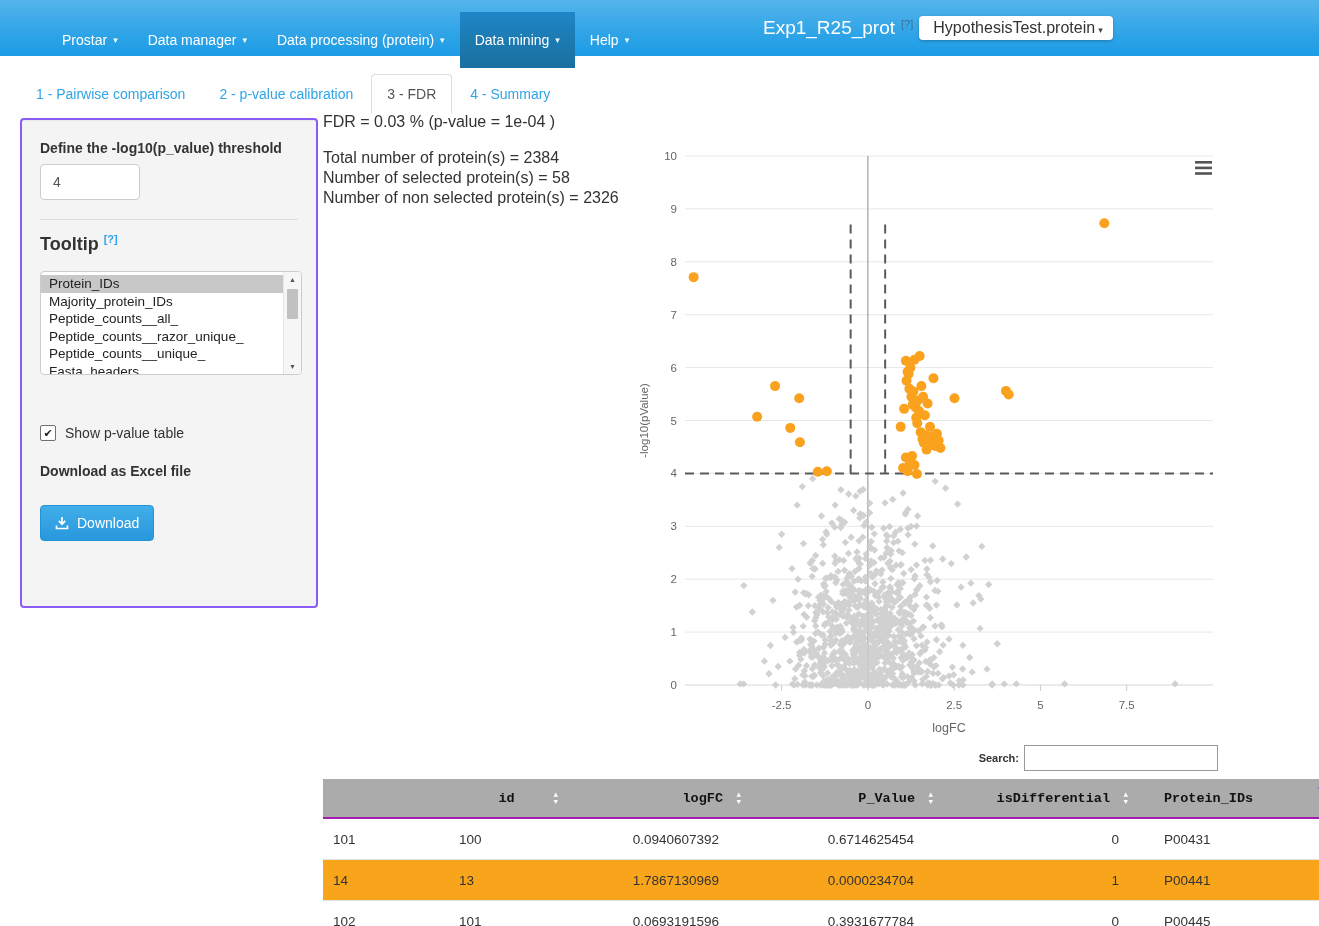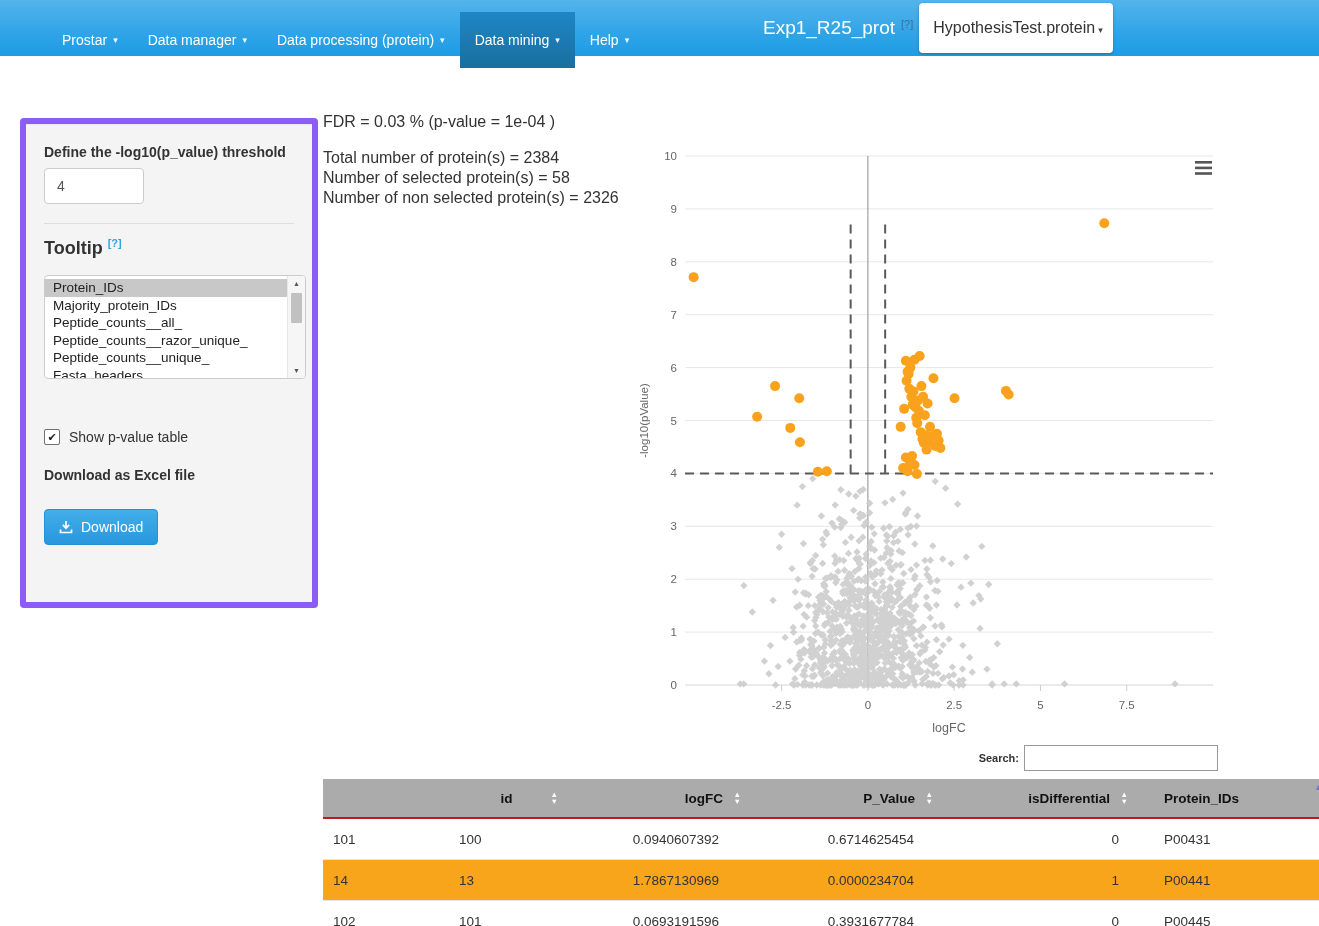--- a/index.html
+++ b/index.html
@@ -11,36 +11,36 @@
           background:linear-gradient(#54b4eb,#2fa4e7 60%,#1d9ce5);}
   .navbar ul{display:flex;list-style:none;margin:12px;padding:0 12px 0 35px;height:56px;}
   .navbar li{height:56px;}
   .navbar li a{display:flex;align-items:center;height:56px;padding:0 15px;color:#fff;
                font-size:14px;text-decoration:none;cursor:pointer;white-space:nowrap;}
   .navbar li.active a{background:linear-gradient(#1f86c6,#196f9f);}
   .nav-caret{margin-left:6px;font-size:9px;opacity:.95;}
   .nav-right{position:absolute;left:763px;top:0;height:56px;display:flex;align-items:center;}
   .ds-name{color:#fff;font-size:19px;}
   .ds-help{color:#3d6f96;font-size:11px;margin:-8px 6px 0 6px;cursor:pointer;}
-  .ds-pill{display:flex;align-items:center;background:#fff;border-radius:4px;height:50px;
+  .ds-pill{display:flex;align-items:center;background:#fff;border-radius:4px;height:24px;
            padding:0 10px 0 14px;box-shadow:0 1px 3px rgba(0,0,0,.25);color:#333;
            font-size:16px;cursor:pointer;}
   .pill-caret{font-size:9px;color:#444;margin-left:3px;margin-top:3px;}
 
   
   .tabs{position:absolute;left:20px;top:74px;}
   .tabs ul{display:flex;list-style:none;margin:0;padding:0;}
   .tabs li{margin-right:2px;}
   .tabs li a{display:block;padding:11px 15px;font-size:14px;color:#2fa4e7;cursor:pointer;
              border:1px solid transparent;border-radius:4px 4px 0 0;}
   .tabs li.active a{color:#555;background:#fff;border-color:#ddd #ddd #fff #ddd;}
 
   
   .panel{position:absolute;left:20px;top:118px;width:298px;height:490px;box-sizing:border-box;
-         background:#f4f4f4;border:6px solid #8b5cf6;border-radius:4px;
+         background:#f4f4f4;border:2px solid #8b5cf6;border-radius:4px;
          box-shadow:inset 0 1px 1px rgba(0,0,0,.05);padding:20px 18px;font-size:14px;}
   .bold-label{font-weight:bold;margin-bottom:8px;}
   .threshold-input{width:100px;height:36px;border:1px solid #ccc;border-radius:4px;
                    padding:0 12px;font-size:14px;color:#555;box-sizing:border-box;
                    background:#fff;font-family:"Liberation Sans",sans-serif;}
   .panel hr{border:none;border-top:1px solid #ddd;margin:19px 0 13px;}
   .tooltip-h{font-size:18px;font-weight:bold;color:#333;}
   .tooltip-h sup{font-size:11px;color:#2fa4e7;font-weight:bold;cursor:pointer;}
   .listbox{margin-top:16px;width:262px;height:104px;background:#fff;border:1px solid #ccc;
            border-radius:4px;position:relative;overflow:hidden;box-sizing:border-box;
@@ -76,21 +76,21 @@
 
   
   .search-row{position:absolute;left:323px;top:745px;width:895px;display:flex;
               justify-content:flex-end;align-items:center;gap:5px;}
   .search-row label{font-size:11px;font-weight:bold;color:#333;}
   .search-input{width:194px;height:26px;border:1px solid #999;box-sizing:border-box;
                 font-size:13px;padding:0 6px;font-family:"Liberation Sans",sans-serif;}
   .ptable{position:absolute;left:323px;top:779px;width:895px;border-collapse:collapse;
           font-size:13.5px;color:#333;table-layout:fixed;}
   .ptable th{background:#ababab;height:36px;font-weight:bold;color:#111;position:relative;
-             border-bottom:2px solid #b91c1c;cursor:pointer;}
+             border-bottom:2px solid #a21caf;cursor:pointer;font-family:Liberation Mono, monospace;}
   .ptable td{height:38px;border-bottom:1px solid #e4e4e4;background:#fff;}
   .ptable tr.highlight td{background:#f9a51b;}
   .ptable th:nth-child(1){width:124px;}
   .ptable th:nth-child(2){width:113px;text-align:center;}
   .ptable th:nth-child(3){width:158px;text-align:right;padding-right:24px;}
   .ptable th:nth-child(4){width:167px;text-align:right;padding-right:24px;}
   .ptable th:nth-child(5){width:170px;text-align:right;padding-right:24px;}
   .ptable th:nth-child(6){width:163px;text-align:left;padding-left:30px;}
   .ptable td:nth-child(1){text-align:left;padding-left:10px;}
   .ptable td:nth-child(2){text-align:left;padding-left:10px;}
@@ -143,20 +143,36 @@
     <div class="nav-right">
       <span class="ds-name">Exp1_R25_prot</span>
       <span class="ds-help">[?]</span>
       <div class="ds-pill">
         <span>HypothesisTest.protein</span>
         <span class="pill-caret">▾</span>
       </div>
     </div>
   </nav>
 
+  <div class="tabs">
+    <ul id="tab-list">
+        <li>
+          <a>1 - Pairwise comparison</a>
+        </li>
+        <li>
+          <a>2 - p-value calibration</a>
+        </li>
+        <li class="active">
+          <a>3 - FDR</a>
+        </li>
+        <li>
+          <a>4 - Summary</a>
+        </li>
+      </ul>
+  </div>
 
   <aside class="panel">
     <div class="bold-label">Define the -log10(p_value) threshold</div>
     <input class="threshold-input" type="text" value="4" style="">
     <hr>
     <div class="tooltip-h">
       <span>Tooltip</span>
       <sup>[?]</sup>
     </div>
     <div class="listbox" id="tooltip-listbox">

